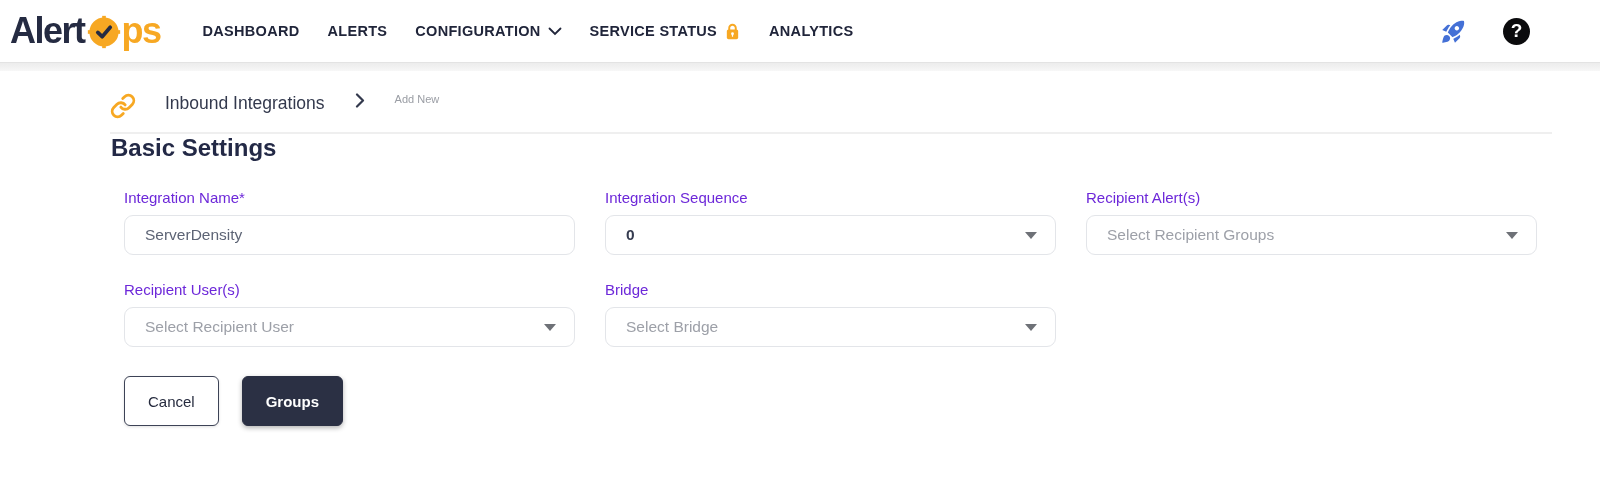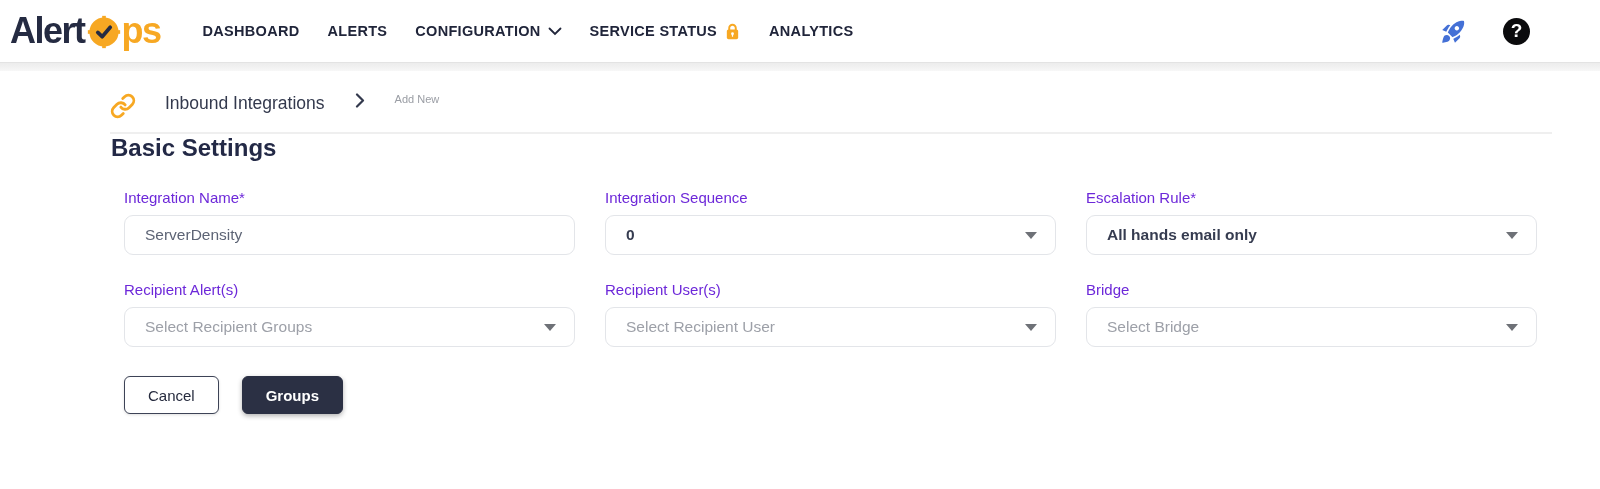--- a/index.html
+++ b/index.html
@@ -53,21 +53,21 @@
                padding:0 18px 0 20px; }
   .field-box.clickable { cursor:pointer; justify-content:space-between; }
   .text-input { border:none; outline:none; width:100%; font-family:"Liberation Sans",sans-serif;
                 font-size:15.5px; color:#5d6475; background:transparent; }
   .select-value { font-size:15.5px; font-weight:700; color:#363c50; }
   .select-placeholder { font-size:15.5px; color:#9da0a8; }
   .caret { width:0; height:0; border-left:6px solid transparent;
            border-right:6px solid transparent; border-top:7px solid #6e7177; }
 
   .btn-row { margin-top:29px; display:flex; align-items:center; gap:23px; }
-  .btn { height:38px; border-radius:6px; font-family:"Liberation Sans",sans-serif;
+  .btn { height:50px; border-radius:6px; font-family:"Liberation Sans",sans-serif;
          font-size:15px; cursor:pointer; display:inline-flex; align-items:center;
          padding:0 23px; }
   .btn-cancel { background:#ffffff; border:1.5px solid #3d4356; color:#262b3e;
                 box-shadow:0 1px 3px rgba(0,0,0,.12); }
   .btn-submit { background:#2b3044; border:1px solid #2b3044; color:#ffffff;
                 font-weight:700; box-shadow:0 2px 5px rgba(0,0,0,.3); }
 </style>
 </head>
 <body>
 
@@ -159,27 +159,20 @@
       </div>
 
       <div class="field">
         <div class="field-label">Integration Sequence</div>
         <div class="field-box clickable">
           <span class="select-value">0</span>
           <span class="caret"></span>
         </div>
       </div>
 
-      <div class="field">
-        <div class="field-label">Escalation Rule*</div>
-        <div class="field-box clickable">
-          <span class="select-value">All hands email only</span>
-          <span class="caret"></span>
-        </div>
-      </div>
 
       <div class="field">
         <div class="field-label">Recipient Alert(s)</div>
         <div class="field-box clickable">
           <span class="select-placeholder">Select Recipient Groups</span>
           <span class="caret"></span>
         </div>
       </div>
 
       <div class="field">

